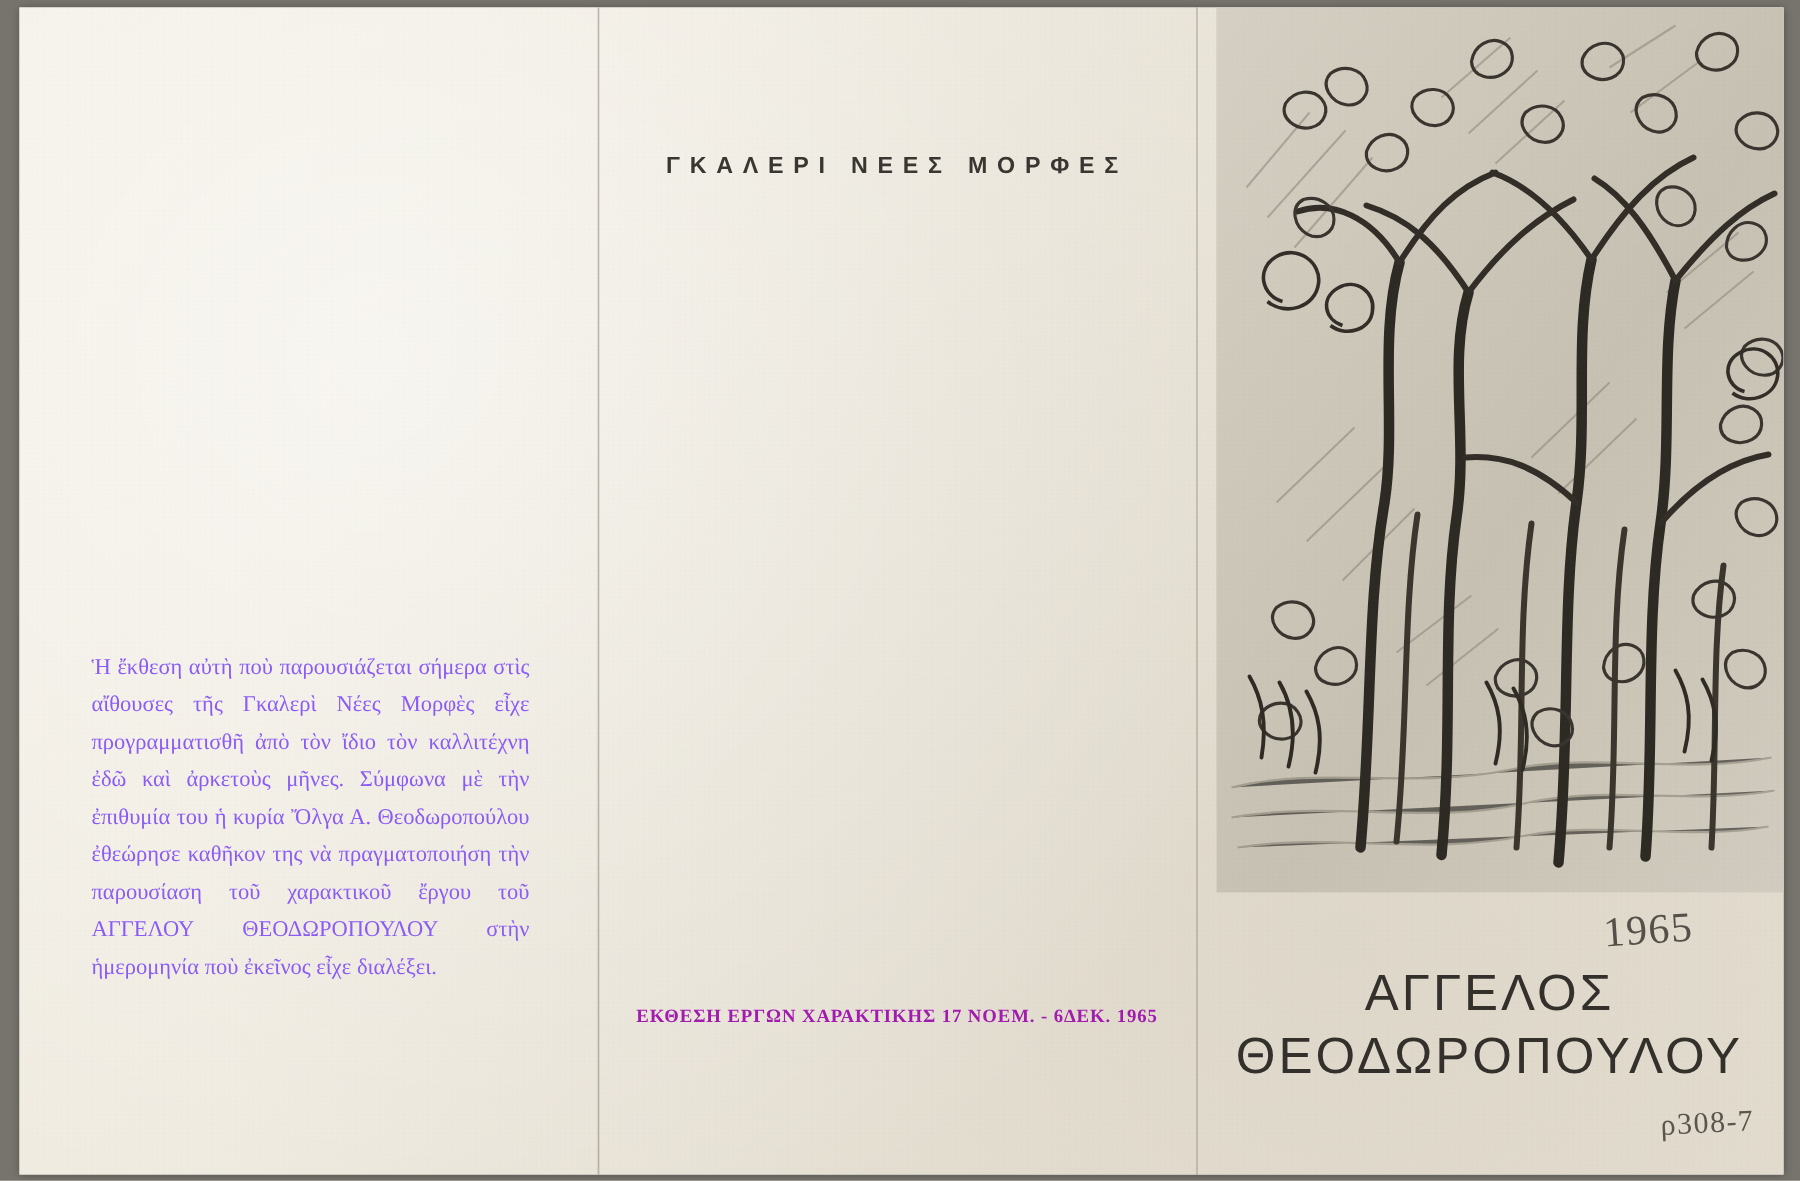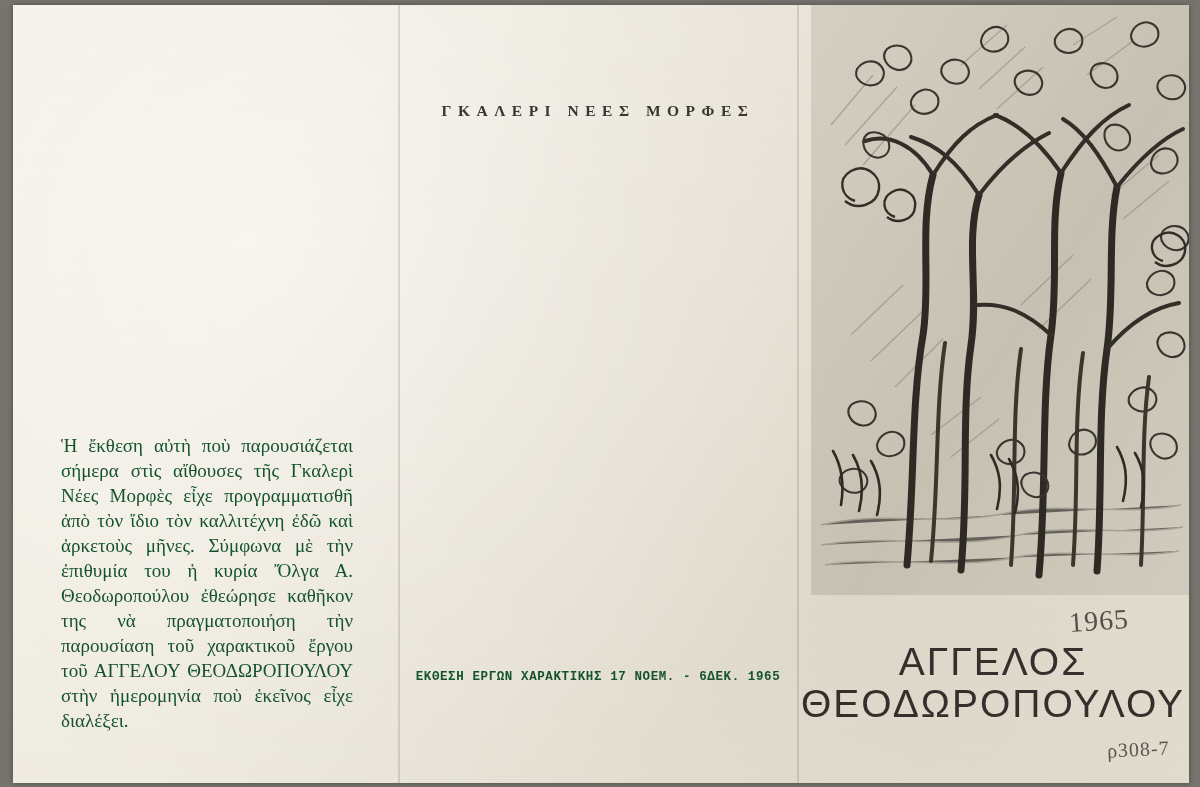--- a/index.html
+++ b/index.html
@@ -54,57 +54,57 @@
     position: absolute;
     left: 0; top: 0;
     width: 386px; height: 778px;
   }
   .intro-text {
     position: absolute;
     left: 48px;
     top: 428px;
     width: 292px;
     font-family: "Liberation Serif", serif;
-    font-size: 19px;
+    font-size: 15px;
     line-height: 25px;
-    color: #14532d;
+    color: #8b5cf6;
     text-align: justify;
     text-justify: inter-word;
   }
   .intro-text p { margin: 0; }
 
   
   .panel-mid {
     position: absolute;
     left: 386px; top: 0;
     width: 398px; height: 778px;
   }
   .gallery-name {
     position: absolute;
     top: 97px;
     left: 0;
     width: 398px;
     text-align: center;
-    font-family: Liberation Serif, serif;
+    font-family: Liberation Sans, sans-serif;
     font-size: 15.5px;
     font-weight: bold;
     letter-spacing: 6.5px;
     color: #3a3733;
   }
   .exhibition-line {
     position: absolute;
     top: 665px;
     left: 0;
     width: 398px;
     text-align: center;
-    font-family: Liberation Mono, monospace;
+    font-family: Liberation Serif, serif;
     font-size: 12.5px;
     font-weight: bold;
     letter-spacing: 0.6px;
-    color: #14532d;
+    color: #a21caf;
   }
 
   
   .panel-right {
     position: absolute;
     left: 784px; top: 0;
     width: 392px; height: 778px;
   }
   .artwork {
     position: absolute;
@@ -116,21 +116,21 @@
     background: linear-gradient(160deg,#cfc9bd 0%, #c6c0b2 40%, #d3cec3 100%);
   }
   .artwork svg { display: block; }
   .artist-name {
     position: absolute;
     left: 0;
     top: 636px;
     width: 392px;
     text-align: center;
     font-family: "Liberation Sans", sans-serif;
-    font-size: 39px;
+    font-size: 34px;
     letter-spacing: 2px;
     color: #34312d;
     line-height: 42px;
   }
   .hand-year {
     position: absolute;
     left: 272px;
     top: 600px;
     font-family: "Liberation Serif", serif;
     font-size: 28px;

